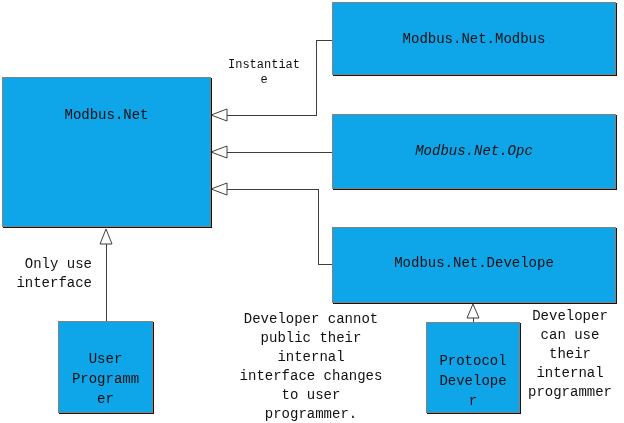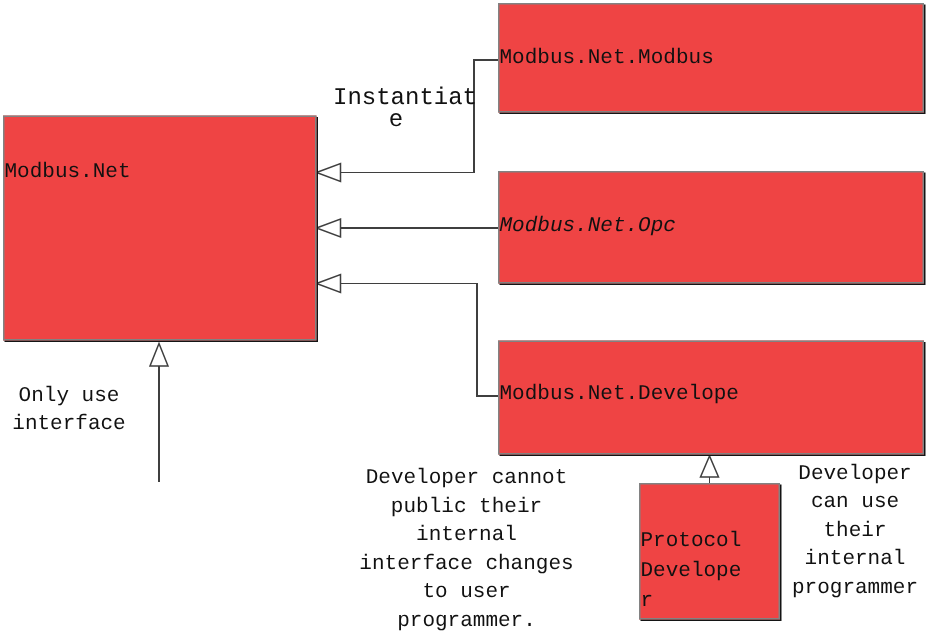--- a/index.html
+++ b/index.html
@@ -9,47 +9,48 @@
     background:var(--background,#fff);
     font-family:"Liberation Mono","DejaVu Sans Mono",monospace;
     color:var(--text,#111);
     overflow:hidden;
   }
   .connector-layer{position:absolute;left:0;top:0;width:624px;height:423px;}
   .connector{stroke:var(--connector_line,#3f3f3f);stroke-width:1;fill:none;shape-rendering:crispEdges;}
   .arrowhead{stroke:var(--connector_line,#3f3f3f);stroke-width:1;fill:#ffffff;}
   .box{
     position:absolute;
-    background:#ef4444;
+    background:#0ea5e9;
     border:1px solid var(--box_border,#828282);
     box-shadow:1px 1px 0 var(--box_shadow,#141414);
+    text-align:center;
     font-size:14px;
     line-height:20px;
     white-space:pre-line;
     box-sizing:content-box;
   }
   .box-title{display:block;}
   .note{
     position:absolute;
     text-align:center;
     font-size:14px;
     line-height:19px;
     white-space:pre-line;
   }
-  .note-small{font-size:16px;line-height:15px;}
+  .note-small{font-size:12px;line-height:15px;}
   
   .b-modbus-net{left:2px;top:77px;width:207px;height:141px;padding-top:7px;}
   .b-net-modbus{left:332px;top:2px;width:282px;height:65px;padding-top:6px;}
   .b-net-opc{left:332px;top:114px;width:282px;height:67px;padding-top:6px;font-style:italic;}
   .b-net-siemens{left:332px;top:227px;width:282px;height:69px;padding-top:5px;}
   .b-user-prog{left:58px;top:321px;width:93px;height:83px;padding-top:7px;}
   .b-proto-dev{left:426px;top:322px;width:92px;height:81px;padding-top:8px;}
   
   .n-instantiate{left:222px;top:58px;width:84px;}
-  .n-only-use{left:0px;top:255px;width:92px;}
+  .n-only-use{left:0px;top:255px;width:92px;text-align:right;}
   .n-dev-cannot{left:230px;top:310px;width:162px;}
   .n-dev-can{left:518px;top:307px;width:104px;}
 </style>
 </head>
 <body>
 
 <div class="canvas">
 
   <svg class="connector-layer" width="624" height="423" viewBox="0 0 624 423">
 
@@ -78,20 +79,25 @@
   </div>
 
   <div class="box b-net-opc">
     <span class="box-title">Modbus.Net.Opc</span>
   </div>
 
   <div class="box b-net-siemens">
     <span class="box-title">Modbus.Net.Develope</span>
   </div>
 
+  <div class="box b-user-prog">
+    <span class="box-title">User
+Programm
+er</span>
+  </div>
 
   <div class="box b-proto-dev">
     <span class="box-title">Protocol
 Develope
 r</span>
   </div>
 
   <div class="note note-small n-instantiate">Instantiat
 e</div>
 

